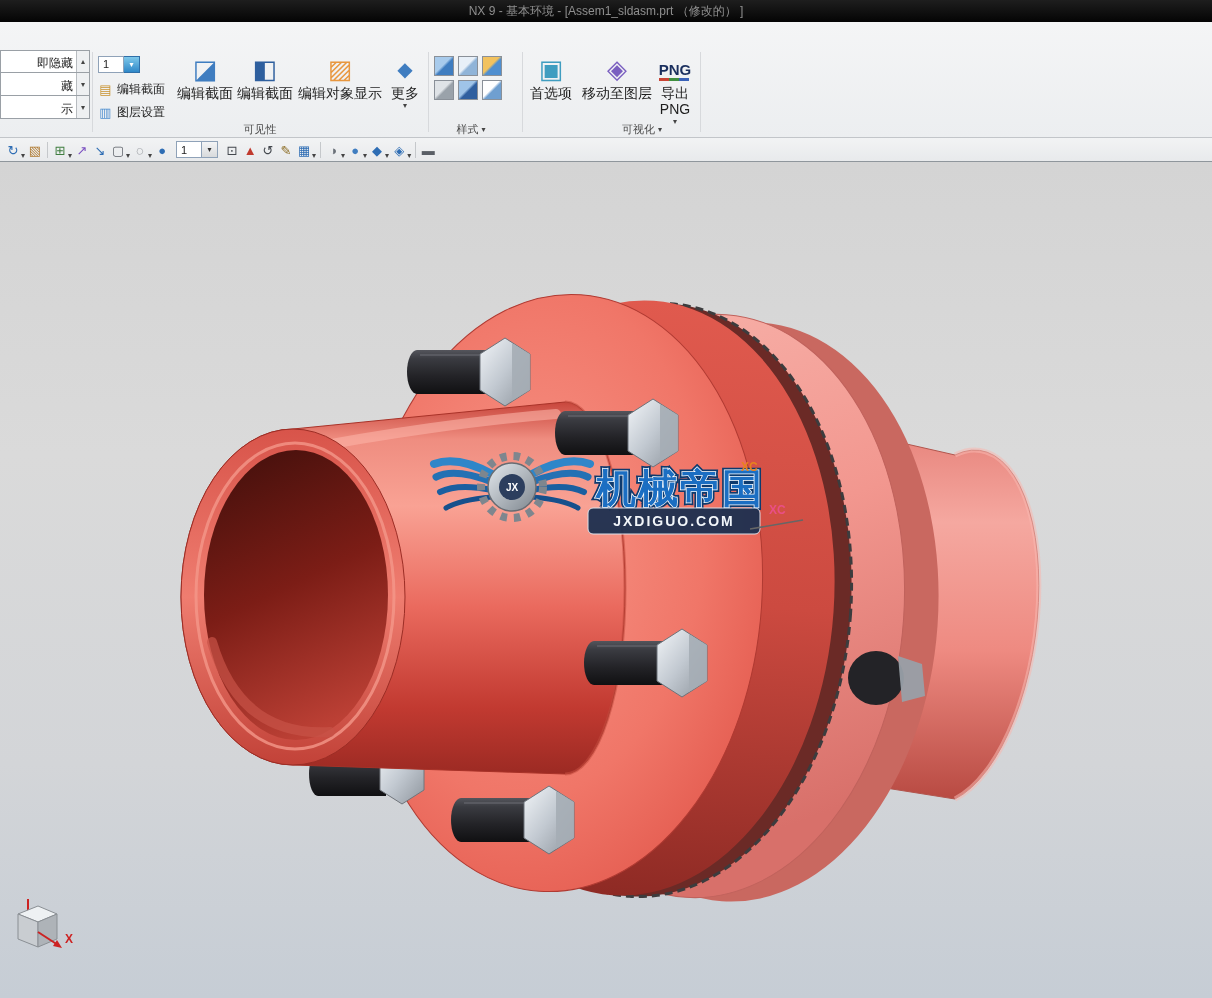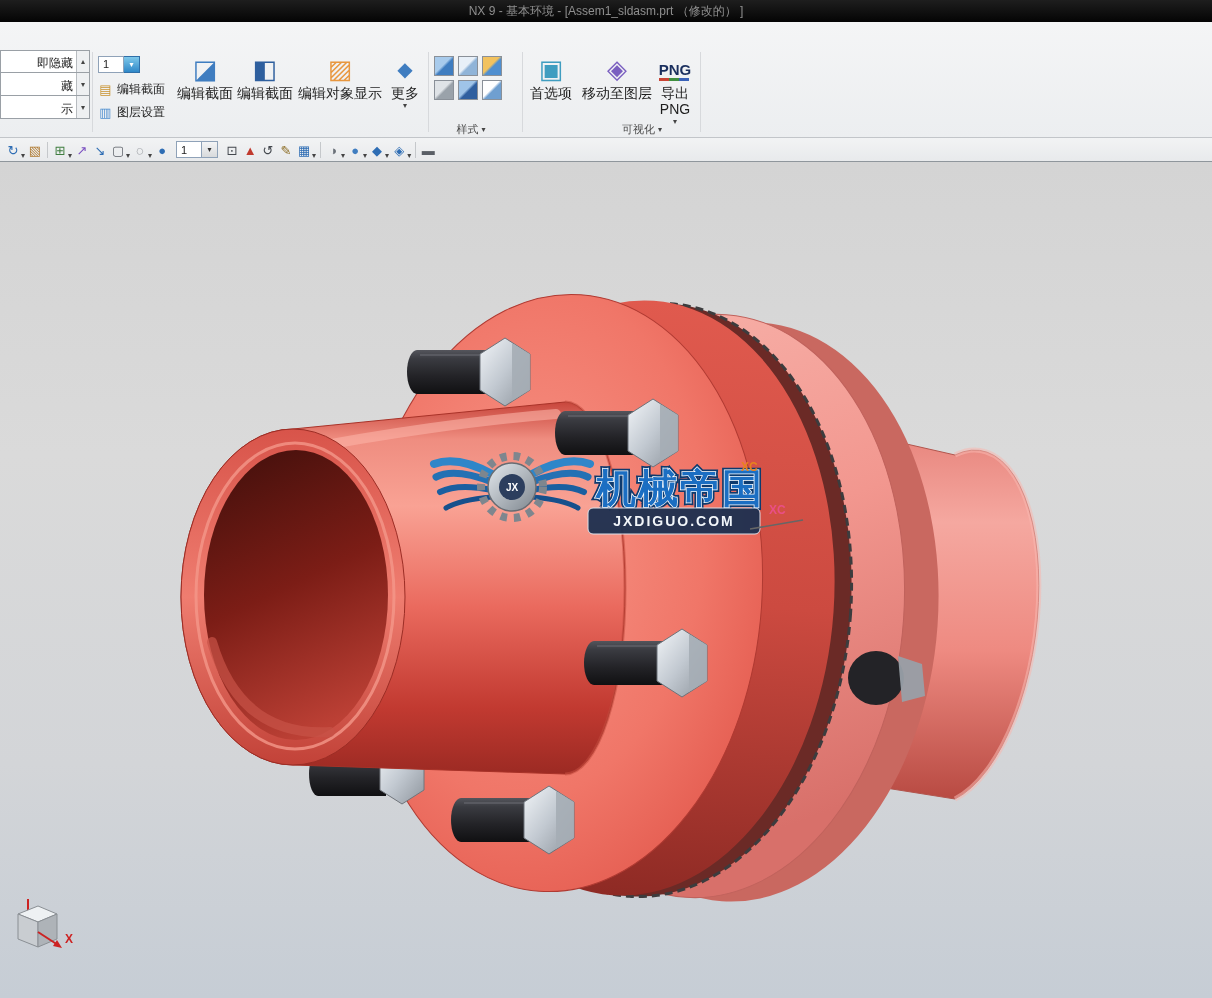--- a/index.html
+++ b/index.html
@@ -99,20 +99,23 @@
   </div>
   <div class="bigbtn" style="left:296px;width:88px">
     <span class="bigicon ic-orange">▨</span>
     <span class="biglabel">编辑对象显示</span>
   </div>
   <div class="bigbtn" style="left:387px;width:36px">
     <span class="bigicon ic-blue" style="font-size:20px">◆</span>
     <span class="biglabel">更多</span>
     <span class="glcaret">▾</span>
   </div>
+  <div class="grouplabel" style="left:92px;width:336px">
+    <span>可见性</span>
+  </div>
 
   <div class="vsep" style="left:428px"></div>
 
   <div class="cubes">
       <span class="cube" style="background: linear-gradient(135deg, rgb(168, 203, 236) 0%, rgb(168, 203, 236) 45%, rgb(63, 125, 192) 55%, rgb(63, 125, 192) 100%);"></span>
       <span class="cube" style="background: linear-gradient(135deg, rgb(232, 240, 248) 0%, rgb(232, 240, 248) 45%, rgb(144, 180, 216) 55%, rgb(144, 180, 216) 100%);"></span>
       <span class="cube" style="background: linear-gradient(135deg, rgb(242, 194, 94) 0%, rgb(242, 194, 94) 45%, rgb(79, 143, 208) 55%, rgb(79, 143, 208) 100%);"></span>
       <span class="cube" style="background: linear-gradient(135deg, rgb(223, 227, 231) 0%, rgb(223, 227, 231) 45%, rgb(154, 162, 170) 55%, rgb(154, 162, 170) 100%);"></span>
       <span class="cube" style="background: linear-gradient(135deg, rgb(159, 196, 232) 0%, rgb(159, 196, 232) 45%, rgb(47, 95, 159) 55%, rgb(47, 95, 159) 100%);"></span>
       <span class="cube" style="background: linear-gradient(135deg, rgb(255, 255, 255) 0%, rgb(255, 255, 255) 45%, rgb(111, 159, 208) 55%, rgb(111, 159, 208) 100%);"></span>

